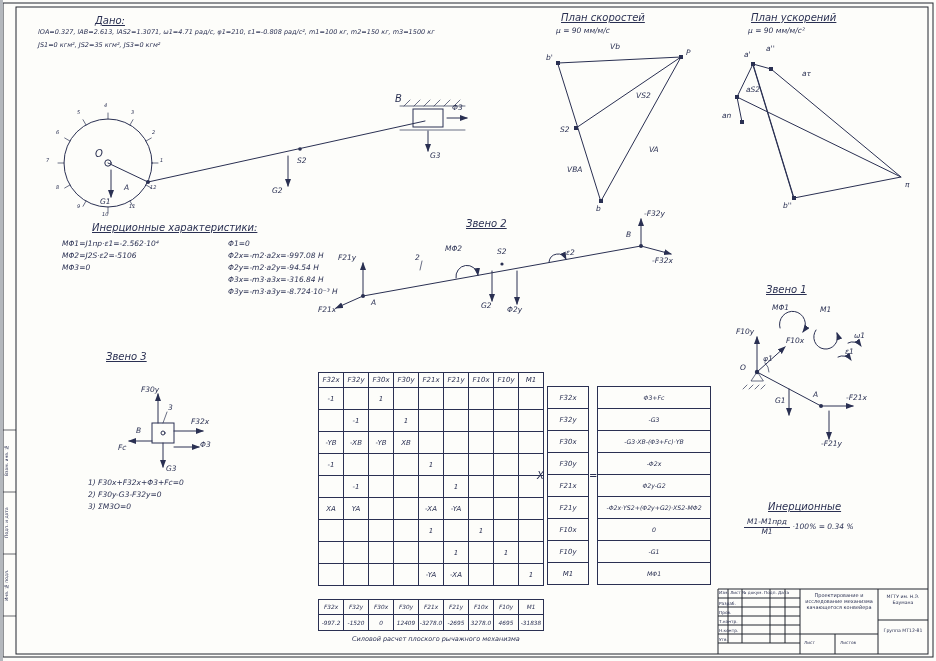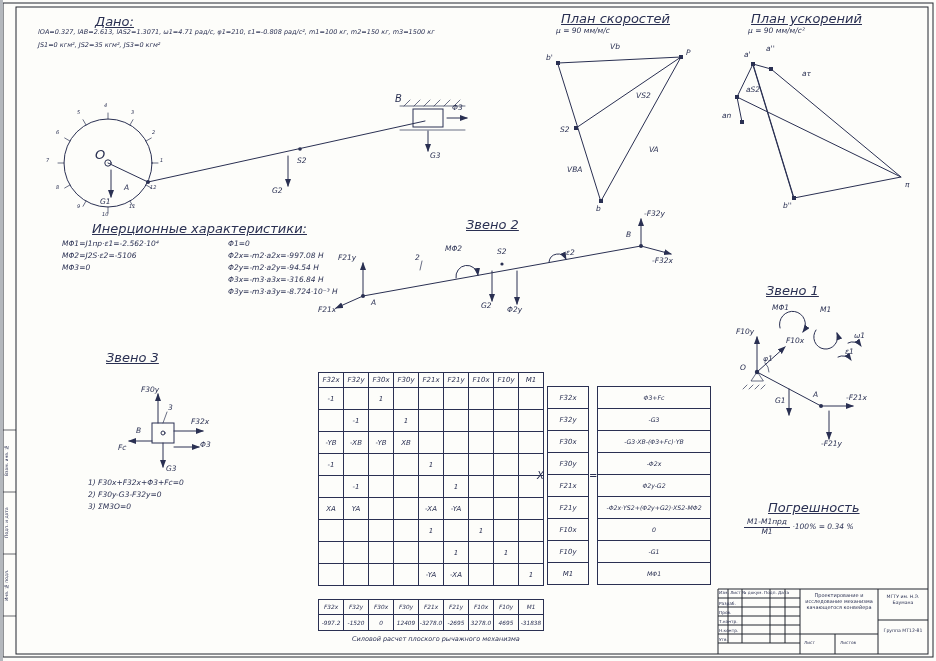--- a/index.html
+++ b/index.html
@@ -9,21 +9,21 @@
          font-family:"DejaVu Sans",sans-serif;font-style:italic;color:var(--ink);overflow:hidden}
   .scan-edge{position:absolute;left:0;top:0;width:3px;height:661px;background:#b4b8bd}
   svg.overlay{position:absolute;left:0;top:0}
   .s{stroke:var(--ink);fill:none;stroke-width:1;stroke-linecap:round}
   .frame{stroke:var(--frame);fill:none;stroke-width:1}
   .thin{stroke-width:.7}
   .sq{fill:var(--ink);stroke:none}
   .dot{fill:var(--ink);stroke:none}
   .fillink{fill:var(--ink);stroke:none}
   .lbl{position:absolute;font-size:7.5px;line-height:1.15;white-space:nowrap}
-  .t9{font-size:13px}.t10{font-size:10px}.t65{font-size:6.5px}.t5{font-size:5px}
+  .t9{font-size:10px}.t10{font-size:10px}.t65{font-size:6.5px}.t5{font-size:5px}
   .ul{text-decoration:underline}
   .wrap{white-space:normal}
   .eqs{line-height:12px}
   table.grid{position:absolute;border-collapse:collapse;font-style:italic;color:var(--ink);background:transparent}
   table.grid td{border:1px solid var(--ink);text-align:center;padding:0;font-size:7px}
   #matrix td{width:24px;height:21px}
   #matrix thead td{height:14px}
   #vecnames td{width:40px;height:21px}
   #vecvals td{width:112px;height:21px;font-size:6.2px}
   #results td{width:24px;font-size:5.8px}
@@ -235,21 +235,21 @@
   <span class="lbl" style="left:854px;top:332px">ω1</span>
   <span class="lbl" style="left:845px;top:348px">ε1</span>
   <span class="lbl" style="left:736px;top:328px">F10y</span>
   <span class="lbl" style="left:786px;top:337px">F10x</span>
   <span class="lbl" style="left:763px;top:355px">φ1</span>
   <span class="lbl" style="left:740px;top:364px">O</span>
   <span class="lbl" style="left:775px;top:397px">G1</span>
   <span class="lbl" style="left:813px;top:391px">A</span>
   <span class="lbl" style="left:846px;top:394px">-F21x</span>
   <span class="lbl" style="left:821px;top:440px">-F21y</span>
-  <span class="lbl t9 ul" style="left:768px;top:501px">Погрешность</span>
+  <span class="lbl t9 ul" style="left:768px;top:501px">Инерционные</span>
   <div class="lbl" style="left:744px;top:518px">
     <span class="frac">
       <span class="num">M1-M1прд</span>
       <span class="den">M1</span>
     </span>
     <span>·100% = 0.34 %</span>
   </div>
 
   <table id="matrix" class="grid" style="left:318px;top:372px">
     <thead>

